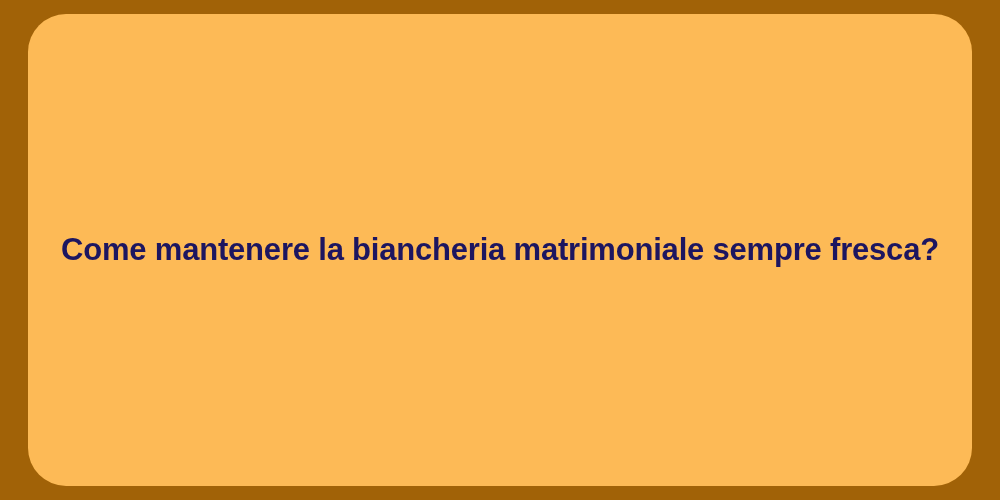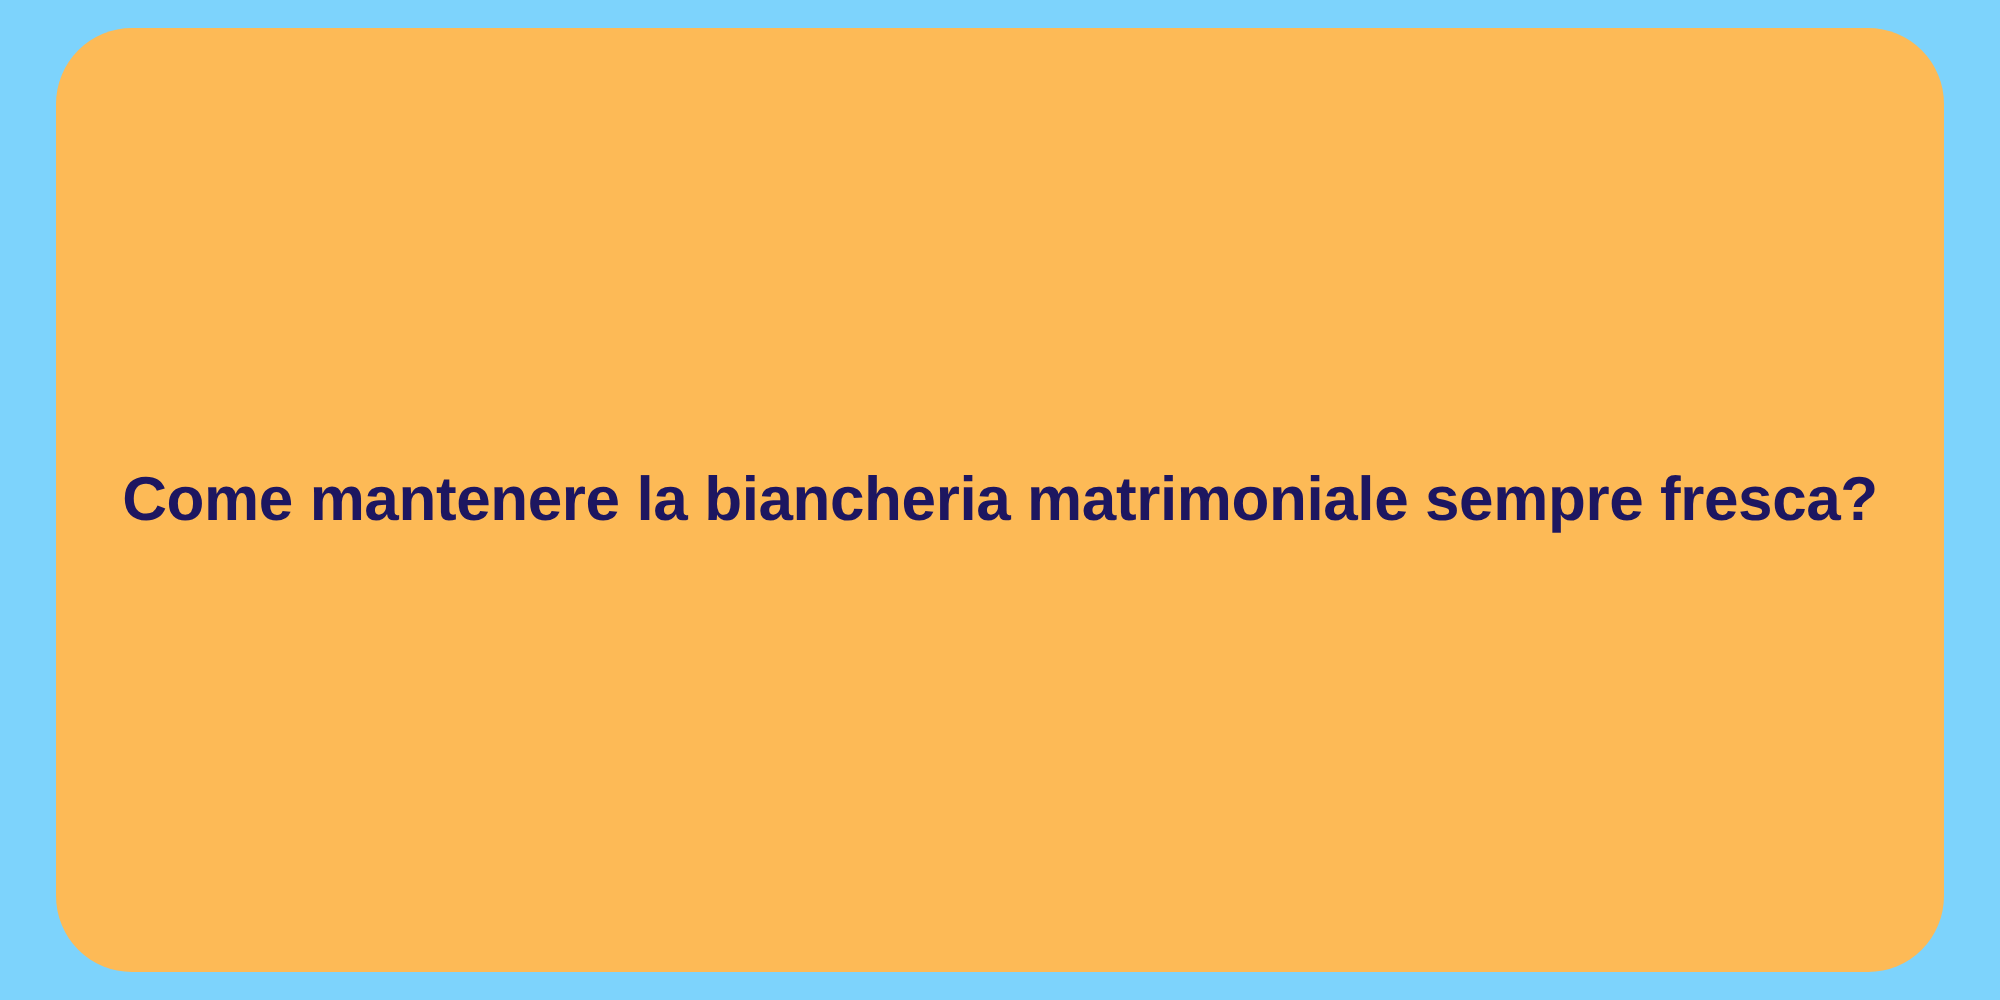--- a/index.html
+++ b/index.html
@@ -10,21 +10,21 @@
     width: 1000px;
     height: 500px;
     overflow: hidden;
     font-family: "Liberation Sans", sans-serif;
   }
   .banner-frame {
     position: relative;
     box-sizing: border-box;
     width: 1000px;
     height: 500px;
-    background: #7dd3fc;
+    background: #a16207;
     padding: 14px 28px;
     display: flex;
   }
   .banner-card {
     position: relative;
     box-sizing: border-box;
     flex: 1 1 auto;
     background: #fdba56;
     border-radius: 38px;
     display: flex;

